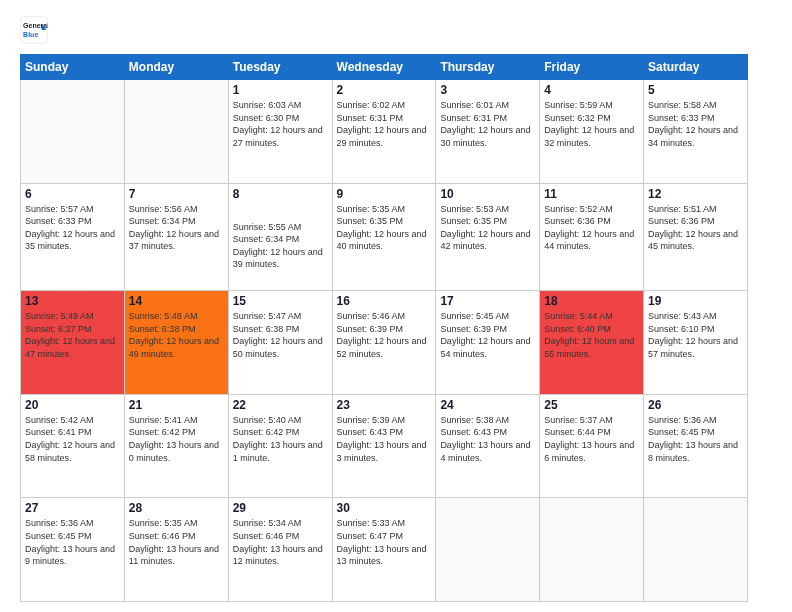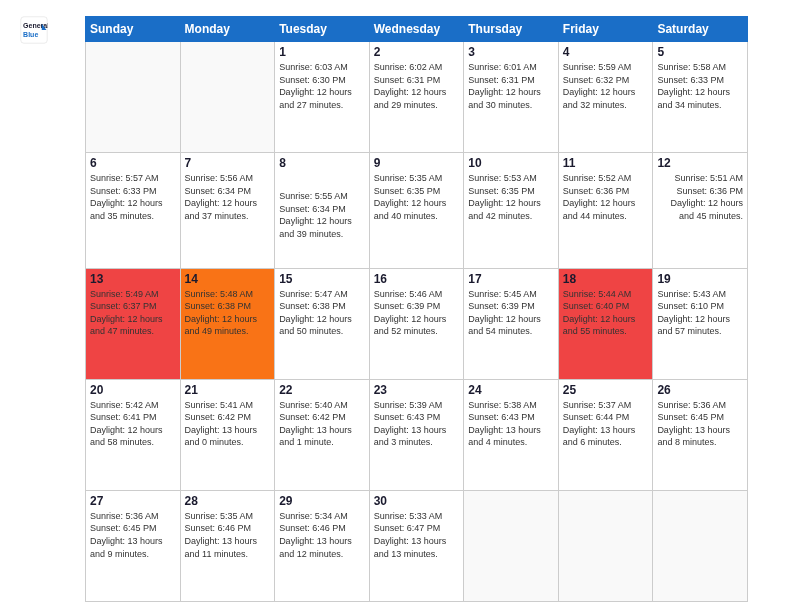--- a/index.html
+++ b/index.html
@@ -8,22 +8,21 @@
       background: #fff;
       width: 792px;
       height: 612px;
       overflow: hidden;
     }
     .page {
       width: 768px;
       height: 612px;
       padding: 16px 20px 10px 20px;
       display: flex;
-      flex-direction: row;
-      gap: 37px;
+      flex-direction: column;
     }
     .header {
       display: flex;
       justify-content: space-between;
       align-items: flex-start;
       margin-bottom: 10px;
     }
     .logo {
       display: flex;
       align-items: center;
@@ -185,21 +184,21 @@
 Daylight: 12 hours and 42 minutes.</div>
           </td>
           <td>
             <span class="day-num">11</span>
             <div class="day-info" style="white-space: pre-line;">Sunrise: 5:52 AM
 Sunset: 6:36 PM
 Daylight: 12 hours and 44 minutes.</div>
           </td>
           <td>
             <span class="day-num">12</span>
-            <div class="day-info" style="white-space: pre-line; text-align: right;">Sunrise: 5:51 AM
+            <div class="day-info" style="white-space: pre-line;">Sunrise: 5:51 AM
 Sunset: 6:36 PM
 Daylight: 12 hours and 45 minutes.</div>
           </td>
         </tr>
         <tr>
           <td style="background: #ef4444;">
             <span class="day-num">13</span>
             <div class="day-info" style="white-space: pre-line;">Sunrise: 5:49 AM
 Sunset: 6:37 PM
 Daylight: 12 hours and 47 minutes.</div>

